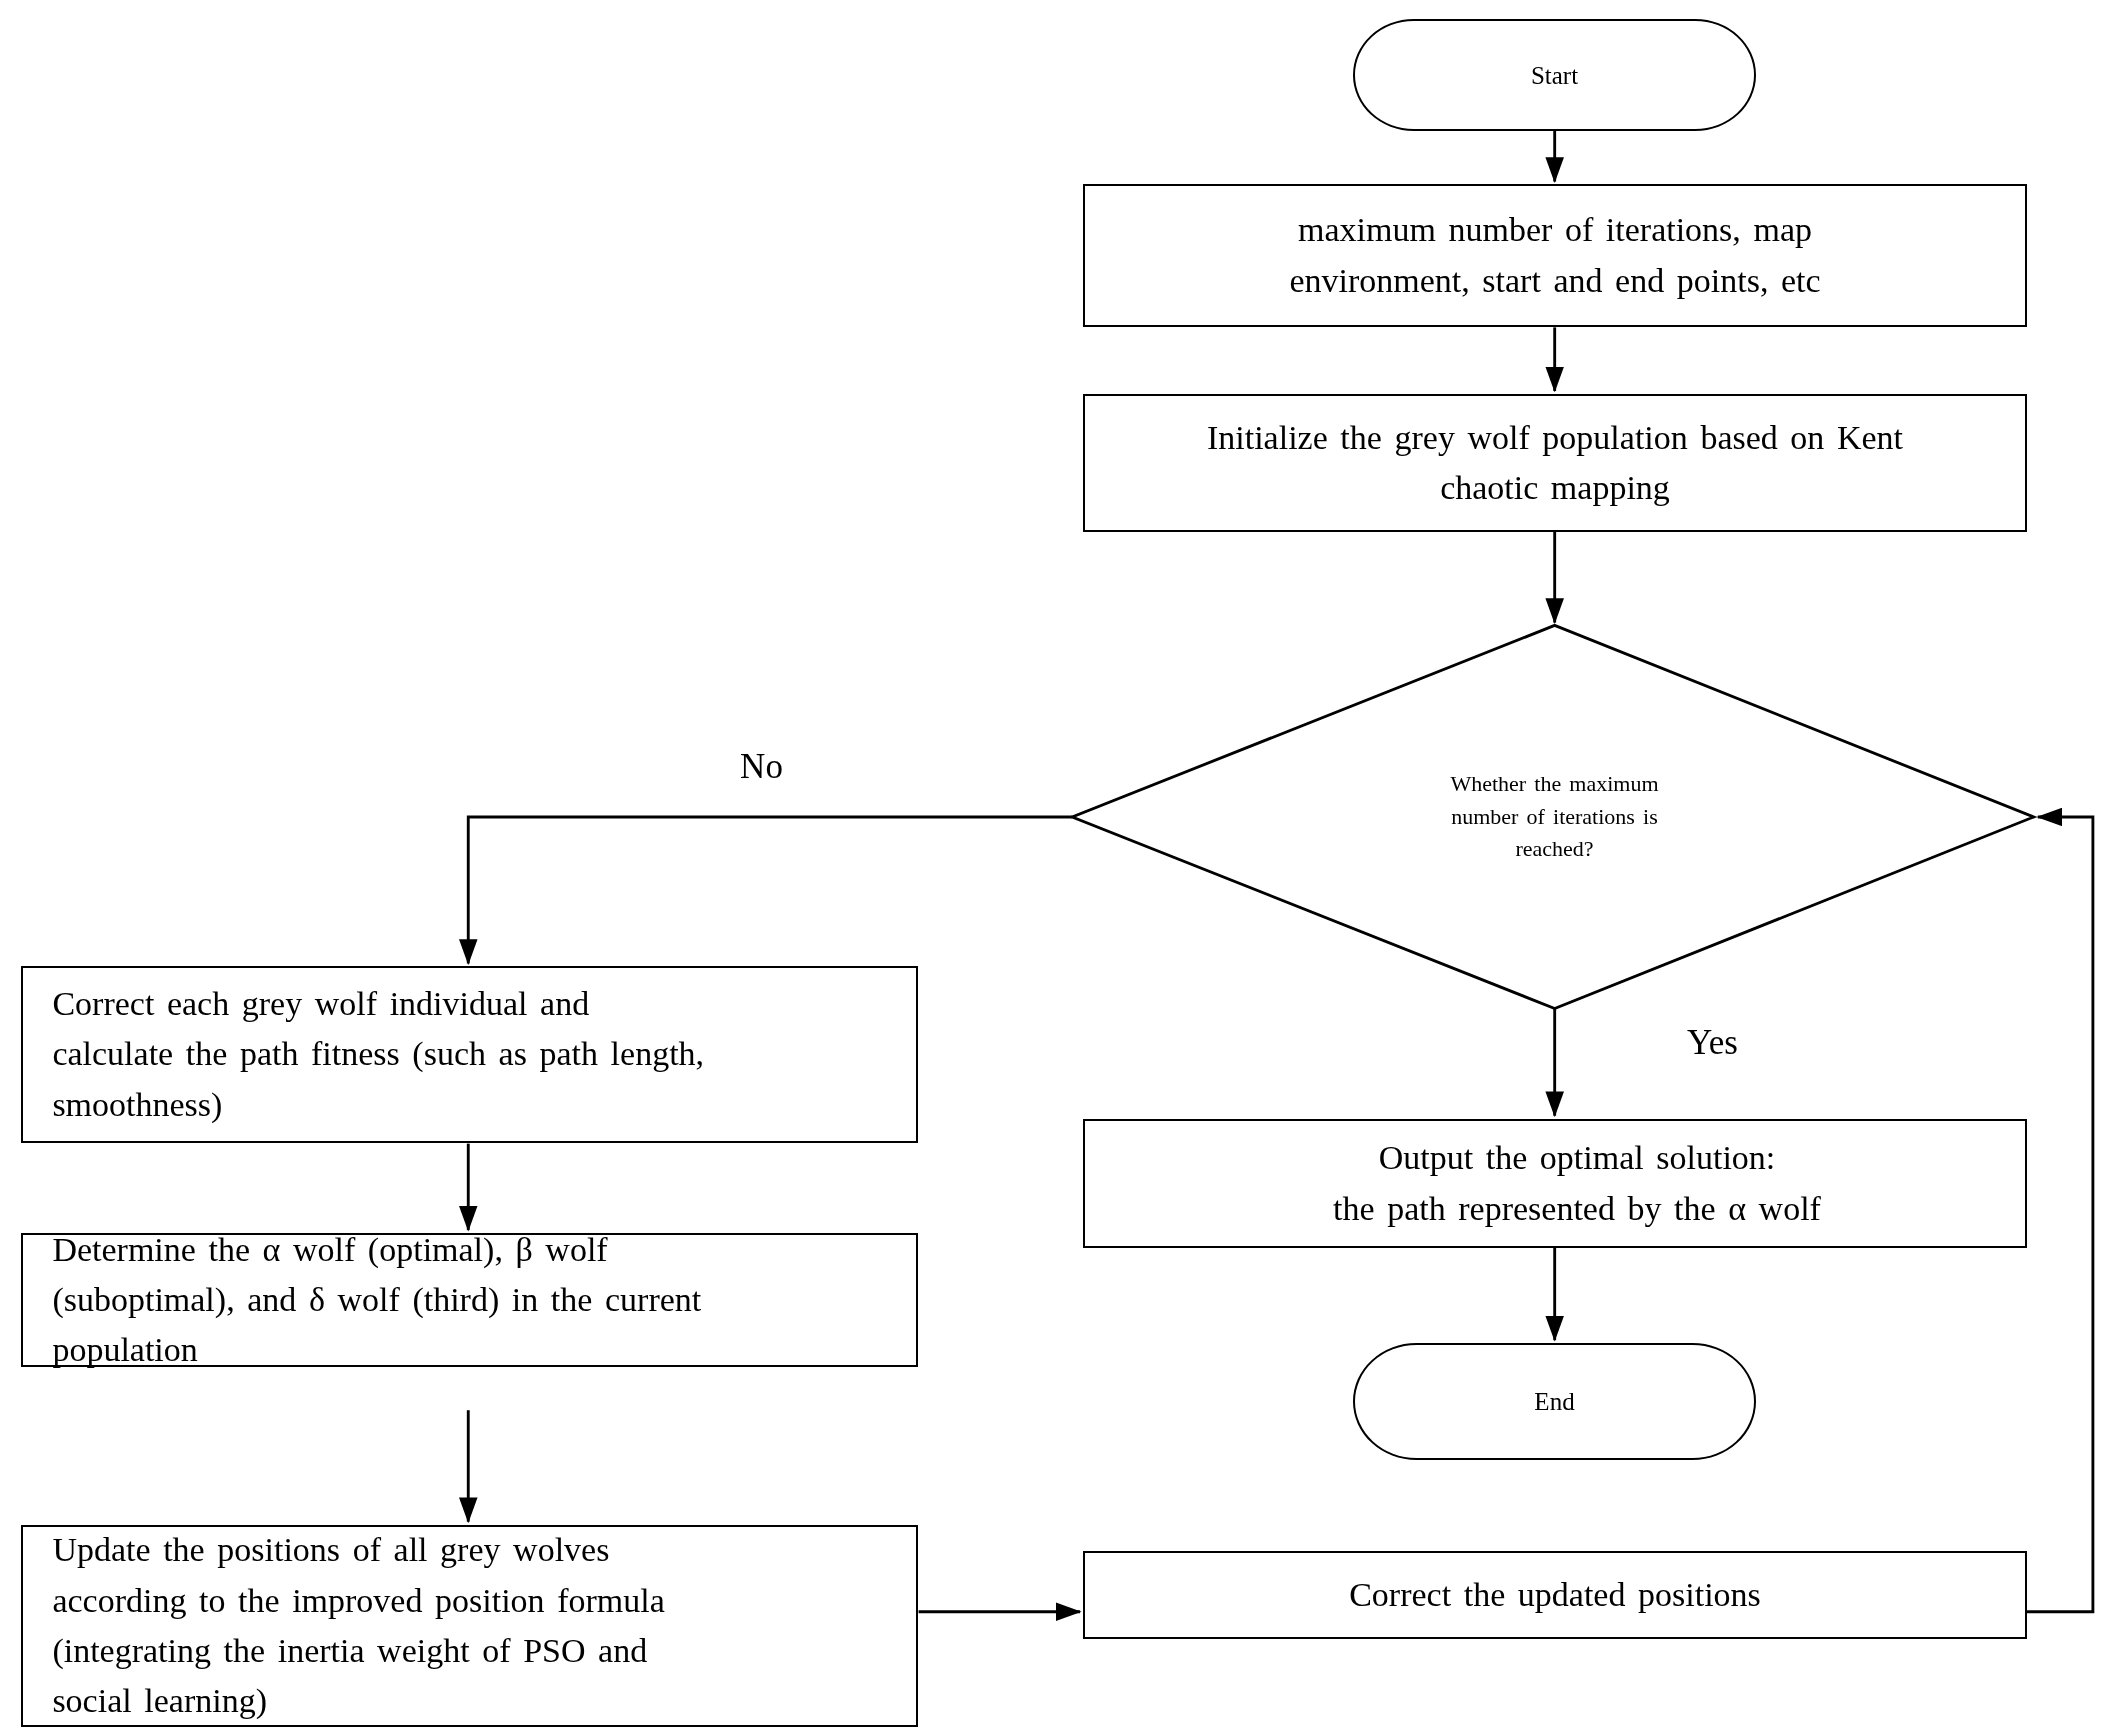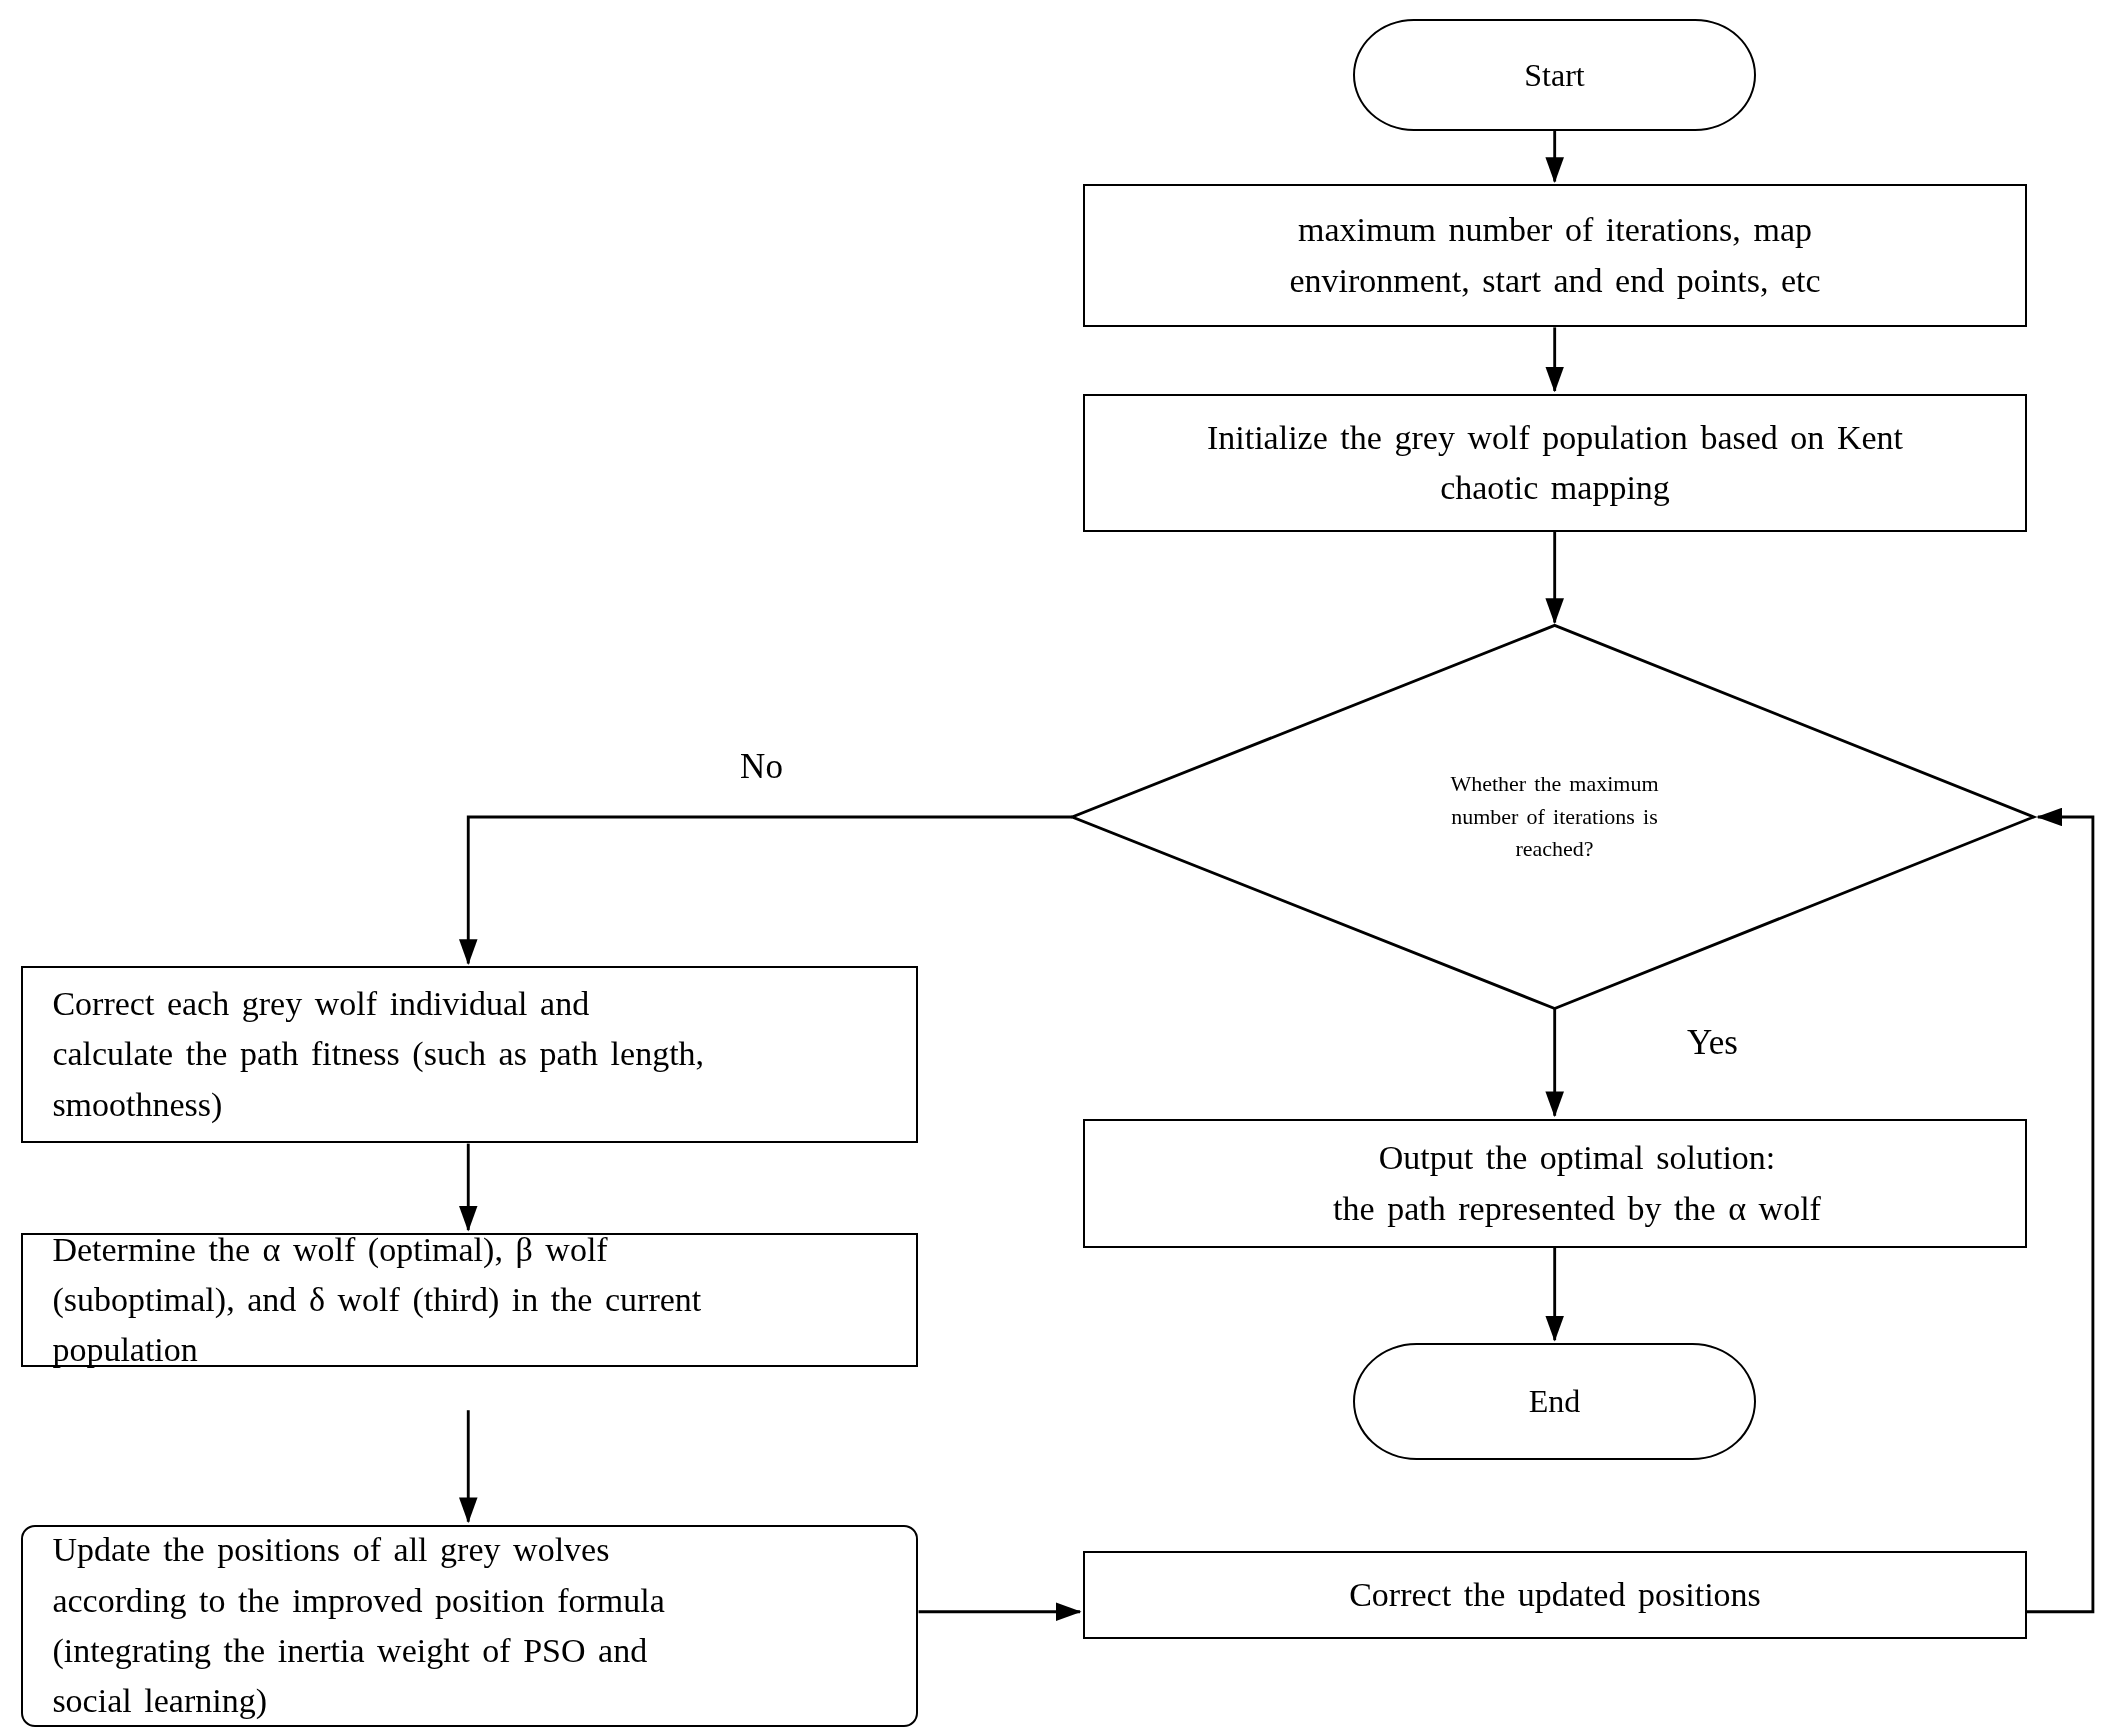--- a/index.html
+++ b/index.html
@@ -41,21 +41,21 @@
     align-items: center;
     justify-content: center;
     text-align: center;
     font-size: 34px;
     line-height: 1.48;
     white-space: pre-line;
     word-spacing: 0.12em;
   }
   .terminator {
     border-radius: 64px / 59px;
-    font-size: 32px;
+    font-size: 25px;
   }
   .left-align {
     justify-content: flex-start;
     text-align: left;
     padding: 8.6px 20px 8.6px 29px;
   }
   .diamond-label {
     position: absolute;
     display: flex;
     align-items: center;
@@ -120,21 +120,21 @@
 reached?</div>
 
   <div class="node left-align" style="left:21.4px; top:966px; width:897px; height:177px;">Correct each grey wolf individual and
 calculate the path fitness (such as path length,
 smoothness)</div>
 
   <div class="node left-align" style="left:21.4px; top:1233px; width:897px; height:134px;">Determine the α wolf (optimal), β wolf
 (suboptimal), and δ wolf (third) in the current
 population</div>
 
-  <div class="node left-align" style="left:21.4px; top:1525px; width:897px; height:202px;border-radius:14px;">Update the positions of all grey wolves
+  <div class="node left-align" style="left:21.4px; top:1525px; width:897px; height:202px;">Update the positions of all grey wolves
 according to the improved position formula
 (integrating the inertia weight of PSO and
 social learning)</div>
 
   <div class="edge-label" style="left:683px; top:748px; width:157px; text-align:center;">No</div>
 
   <div class="edge-label" style="left:1581px; top:1024px; width:157px; text-align:right;">Yes</div>
 
 </div>
 

